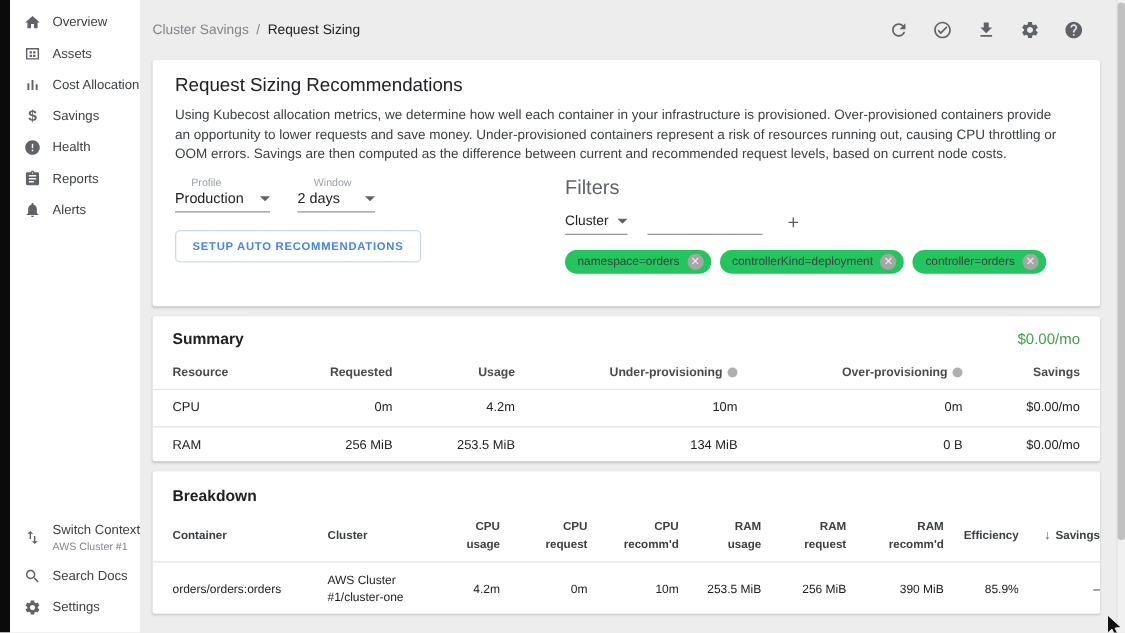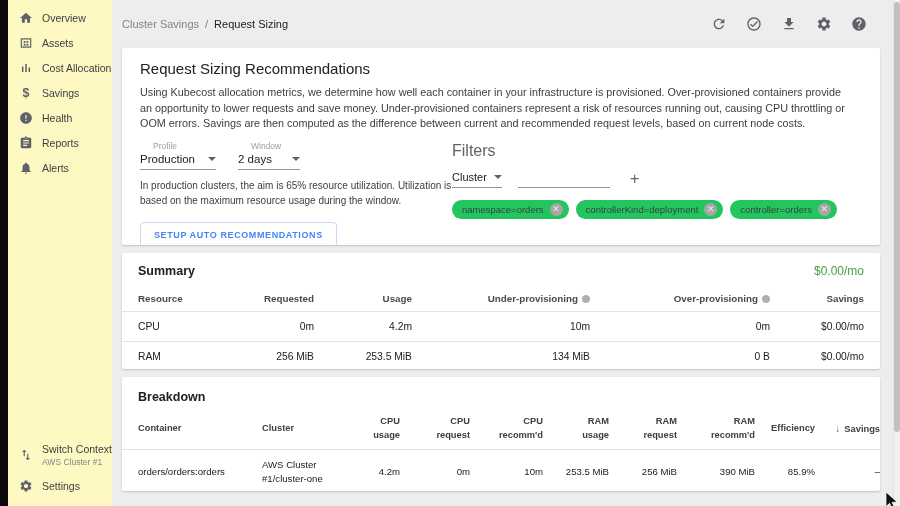--- a/index.html
+++ b/index.html
@@ -4,21 +4,21 @@
 <style>
   * { box-sizing: border-box; }
   html,body { margin:0; padding:0; }
   body {
     width:900px; height:506px; position:relative; overflow:hidden;
     background:#ededed; font-family:"Liberation Sans", sans-serif; color:#202124;
   }
   .black-strip { position:absolute; left:0; top:0; width:8px; height:506px; background:#0b0b0b; z-index:6; }
 
   
-  .sidebar { position:absolute; left:8px; top:0; width:104px; height:506px; background:#fef9c3;
+  .sidebar { position:absolute; left:8px; top:0; width:104px; height:506px; background:#ffffff;
              display:flex; flex-direction:column; padding-top:5px; z-index:5; }
   .side-item { display:flex; align-items:center; height:25px; padding-left:11px; gap:9px; cursor:pointer; }
   .side-item svg { width:14px; height:14px; fill:#5f6368; flex:none; }
   .dollar-glyph { width:14px; text-align:center; font-size:12.5px; color:#5f6368; font-weight:bold; flex:none; }
   .side-label { font-size:10.5px; color:#3c4043; white-space:nowrap; }
   .side-spacer { flex:1; }
   .side-bottom { padding-bottom:8px; }
   .side-item.two-line { height:36px; }
   .two-line-text { display:flex; flex-direction:column; }
   .sub { font-size:8.5px; color:#80868b; margin-top:2px; white-space:nowrap; }
@@ -149,20 +149,26 @@
 
   <div class="side-bottom">
     <div class="side-item two-line">
       <svg viewBox="0 0 24 24">
           <path d="M9 3L5 6.99h3V14h2V6.99h3L9 3zm7 14.01V10h-2v7.01h-3L15 21l4-3.99h-3z"></path>
         </svg>
       <span class="two-line-text">
         <span class="side-label">Switch Context</span>
         <span class="sub">AWS Cluster #1</span>
       </span>
+    </div>
+    <div class="side-item">
+      <svg viewBox="0 0 24 24">
+          <path d="M15.5 14h-.79l-.28-.27C15.41 12.59 16 11.11 16 9.5 16 5.91 13.09 3 9.5 3S3 5.91 3 9.5 5.91 16 9.5 16c1.61 0 3.09-.59 4.23-1.57l.27.28v.79l5 4.99L20.49 19l-4.99-5zm-6 0C7.01 14 5 11.99 5 9.5S7.01 5 9.5 5 14 7.01 14 9.5 11.99 14 9.5 14z"></path>
+        </svg>
+      <span class="side-label">Search Docs</span>
     </div>
     <div class="side-item">
       <svg viewBox="0 0 24 24">
           <path d="M19.14 12.94c.04-.3.06-.61.06-.94 0-.32-.02-.64-.07-.94l2.03-1.58c.18-.14.23-.41.12-.61l-1.92-3.32c-.12-.22-.37-.29-.59-.22l-2.39.96c-.5-.38-1.03-.7-1.62-.94l-.36-2.54c-.04-.24-.24-.41-.48-.41h-3.84c-.24 0-.43.17-.47.41l-.36 2.54c-.59.24-1.13.57-1.62.94l-2.39-.96c-.22-.08-.47 0-.59.22L2.74 8.87c-.12.21-.08.47.12.61l2.03 1.58c-.05.3-.09.63-.09.94s.02.64.07.94l-2.03 1.58c-.18.14-.23.41-.12.61l1.92 3.32c.12.22.37.29.59.22l2.39-.96c.5.38 1.03.7 1.62.94l.36 2.54c.05.24.24.41.48.41h3.84c.24 0 .44-.17.47-.41l.36-2.54c.59-.24 1.13-.56 1.62-.94l2.39.96c.22.08.47 0 .59-.22l1.92-3.32c.12-.22.07-.47-.12-.61l-2.01-1.58zM12 15.6c-1.98 0-3.6-1.62-3.6-3.6s1.62-3.6 3.6-3.6 3.6 1.62 3.6 3.6-1.62 3.6-3.6 3.6z"></path>
         </svg>
       <span class="side-label">Settings</span>
     </div>
   </div>
 </nav>
 
@@ -218,21 +224,20 @@
             </div>
           </div>
           <div class="sel window">
             <div class="sel-label">Window</div>
             <div class="sel-value">
               <span>2 days</span>
               <span class="caret"></span>
             </div>
           </div>
         </div>
-        <div class="note">In production clusters, the aim is 65% resource utilization. Utilization is based on the maximum resource usage during the window.</div>
         <button class="setup-btn">SETUP AUTO RECOMMENDATIONS</button>
       </div>
 
       <div class="controls-right">
         <div class="filters-label">Filters</div>
         <div class="filter-row">
           <div class="filter-sel">
             <span>Cluster</span>
             <span class="caret"></span>
           </div>

